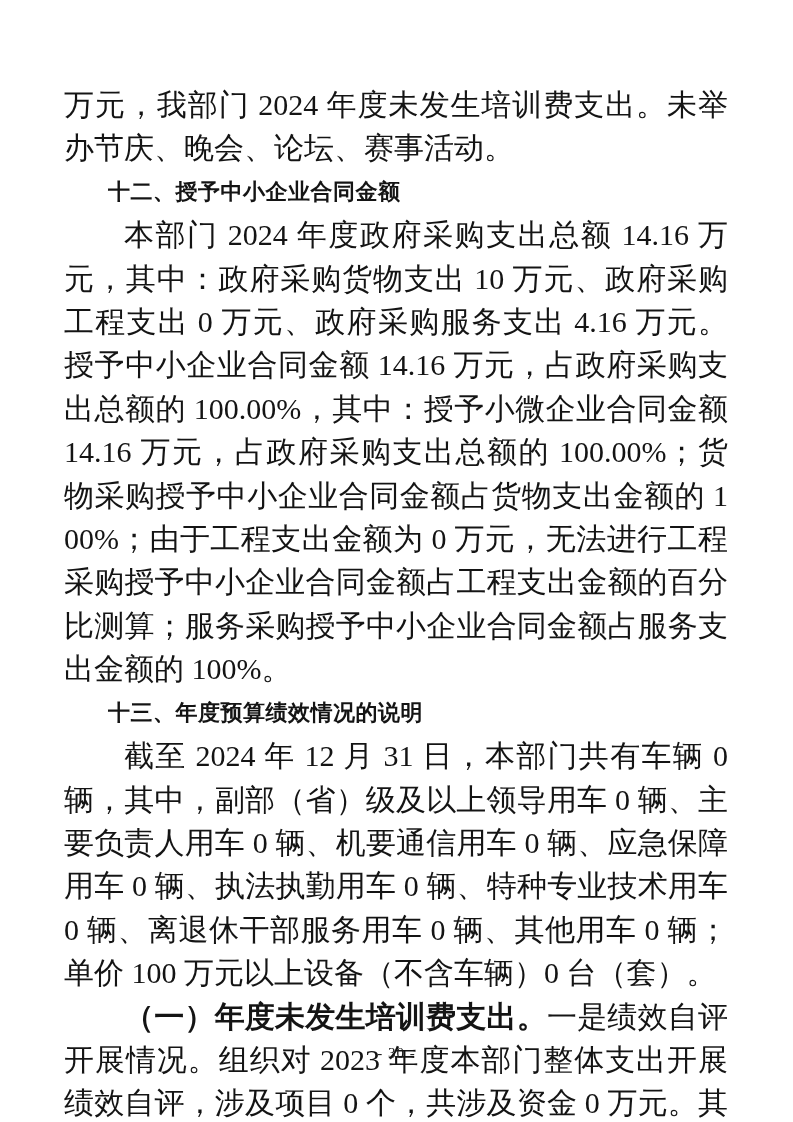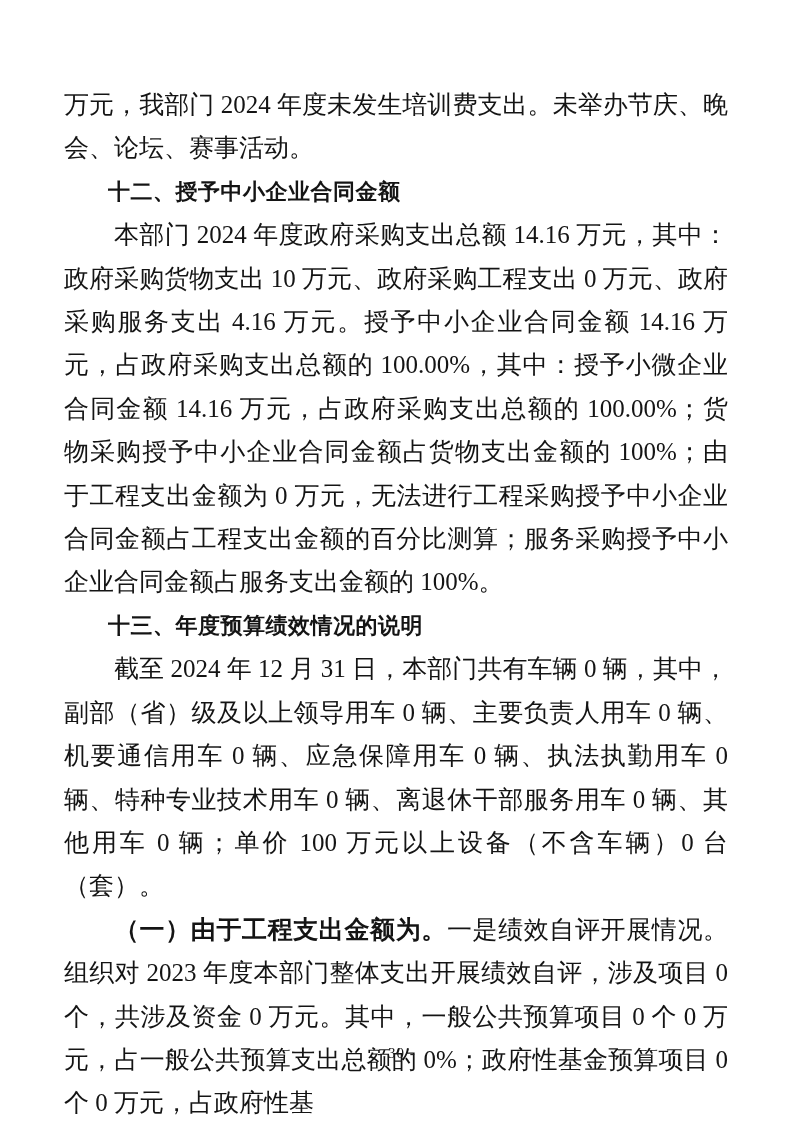--- a/index.html
+++ b/index.html
@@ -14,21 +14,21 @@
     background: #ffffff;
     color: #141414;
     overflow: hidden;
   }
   .content {
     position: absolute;
     left: 64px; top: 83px;
     width: 664px;
   }
   .body-text {
-    font-size: 25px;
+    font-size: 30px;
     line-height: 43.4px;
     text-align: justify;
     text-justify: inter-character;
     text-indent: 2em;
     word-break: break-all;
   }
   .no-indent { text-indent: 0; }
   .heading {
     font-size: 22px;
     line-height: 43.4px;
@@ -62,18 +62,18 @@
 
     <h2 class="heading">十二、授予中小企业合同金额</h2>
 
     <p class="body-text">本部门 2024 年度政府采购支出总额 14.16 万元，其中：政府采购货物支出 10 万元、政府采购工程支出 0 万元、政府采购服务支出 4.16 万元。授予中小企业合同金额 14.16 万元，占政府采购支出总额的 100.00%，其中：授予小微企业合同金额 14.16 万元，占政府采购支出总额的 100.00%；货物采购授予中小企业合同金额占货物支出金额的 100%；由于工程支出金额为 0 万元，无法进行工程采购授予中小企业合同金额占工程支出金额的百分比测算；服务采购授予中小企业合同金额占服务支出金额的 100%。</p>
 
     <h2 class="heading">十三、年度预算绩效情况的说明</h2>
 
     <p class="body-text">截至 2024 年 12 月 31 日，本部门共有车辆 0 辆，其中，副部（省）级及以上领导用车 0 辆、主要负责人用车 0 辆、机要通信用车 0 辆、应急保障用车 0 辆、执法执勤用车 0 辆、特种专业技术用车 0 辆、离退休干部服务用车 0 辆、其他用车 0 辆；单价 100 万元以上设备（不含车辆）0 台（套）。</p>
 
 
-    <p class="body-text"><span class="lead-bold">（一）由于工程支出金额为。</span><span>一是绩效自评开展情况。组织对 2023 年度本部门整体支出开展绩效自评，涉及项目 0 个，共涉及资金 0 万元。其中，一般公共预算项目 0 个 0 万元，占一般公共预算支出总额的 0%；政府性基金预算项目 0 个 0 万元，占政府性基</span></p>
+    <p class="body-text"><span class="lead-bold">（一）年度未发生培训费支出。</span><span>一是绩效自评开展情况。组织对 2023 年度本部门整体支出开展绩效自评，涉及项目 0 个，共涉及资金 0 万元。其中，一般公共预算项目 0 个 0 万元，占一般公共预算支出总额的 0%；政府性基金预算项目 0 个 0 万元，占政府性基</span></p>
 
   </div>
 
   <div class="page-footer">- 30 -</div>
 </div>
 
 </body></html>

